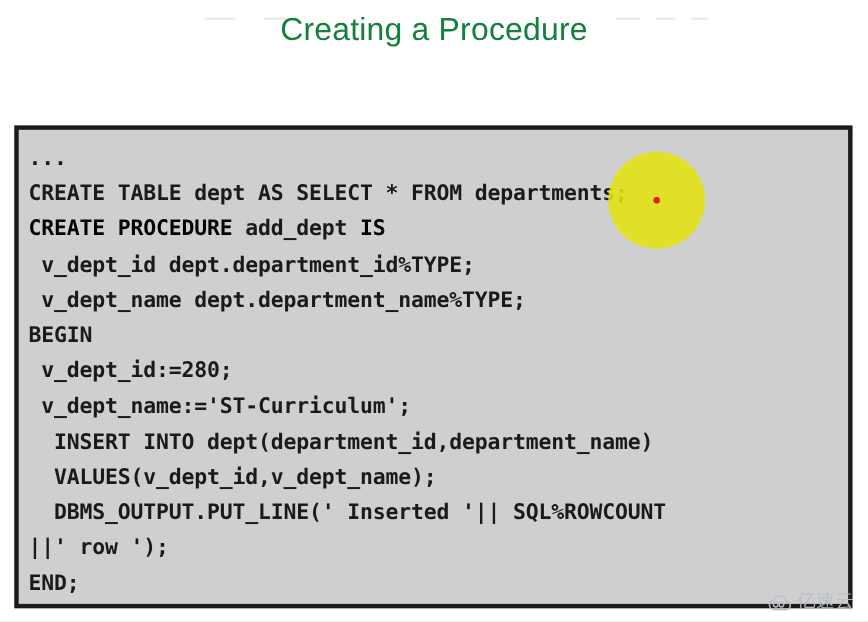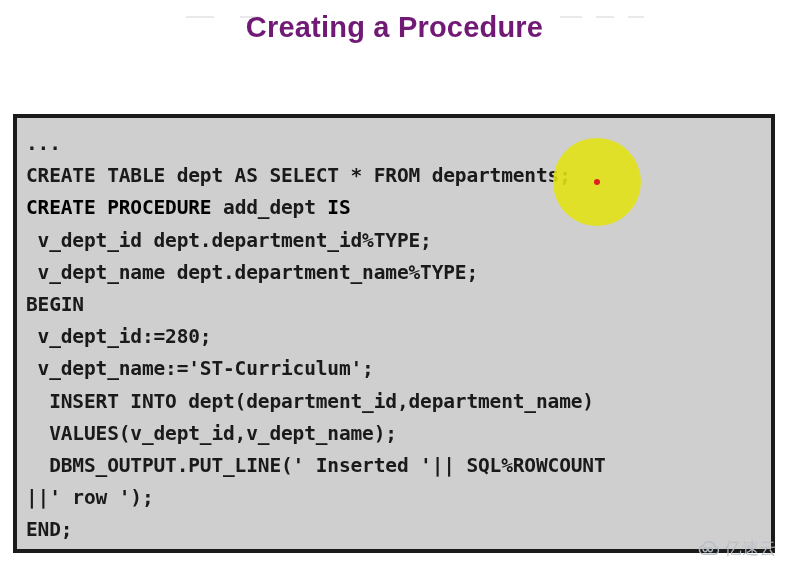--- a/index.html
+++ b/index.html
@@ -26,22 +26,22 @@
     position: absolute;
     left: 0;
     top: 12px;
     width: 789px;
     text-align: center;
   }
   #page-title {
     display: inline-block;
     font-family: "Liberation Sans", sans-serif;
     font-size: 29px;
-    font-weight: bold;
-    color: #701a75;
+    font-weight: normal;
+    color: #15803d;
     letter-spacing: 0.2px;
     line-height: 1.1;
   }
 
   
   .smudge {
     position: absolute;
     height: 2px;
     background: #e9e9e9;
   }
@@ -107,21 +107,21 @@
   #watermark {
     position: absolute;
     right: 12px;
     bottom: 8px;
     display: flex;
     align-items: center;
     gap: 5px;
     opacity: 0.95;
   }
   #watermark-text {
-    font-family: Liberation Sans, sans-serif;
+    font-family: Liberation Mono, monospace;
     font-size: 17px;
     color: #b9bfc6;
     letter-spacing: 0.5px;
     line-height: 1;
   }
   #watermark-icon svg { display: block; }
 </style>
 </head>
 <body>
 

